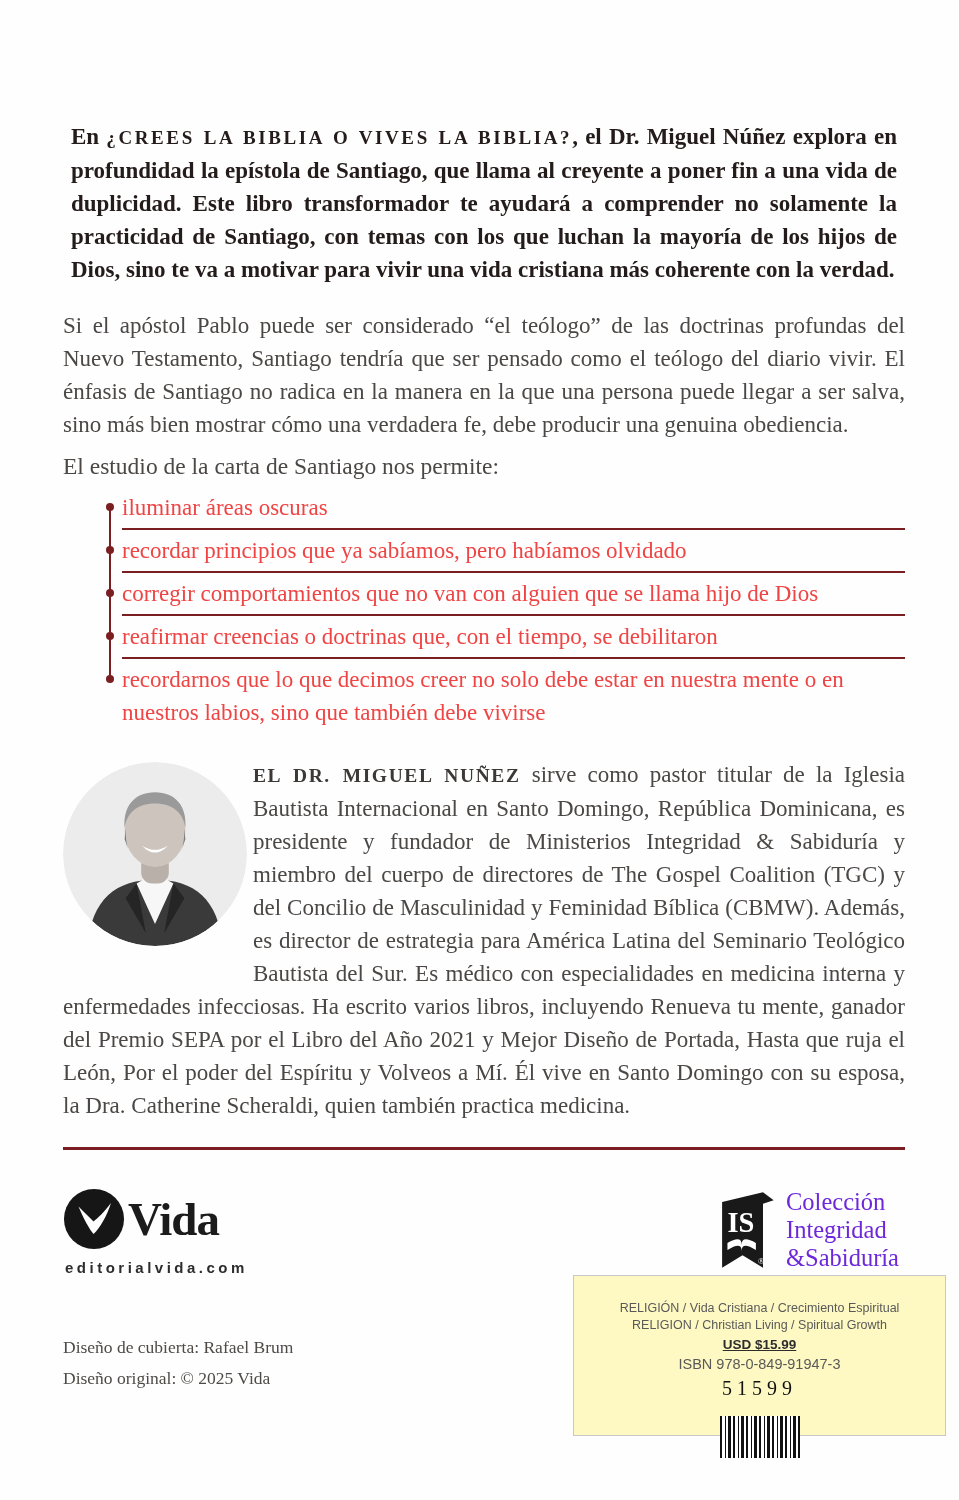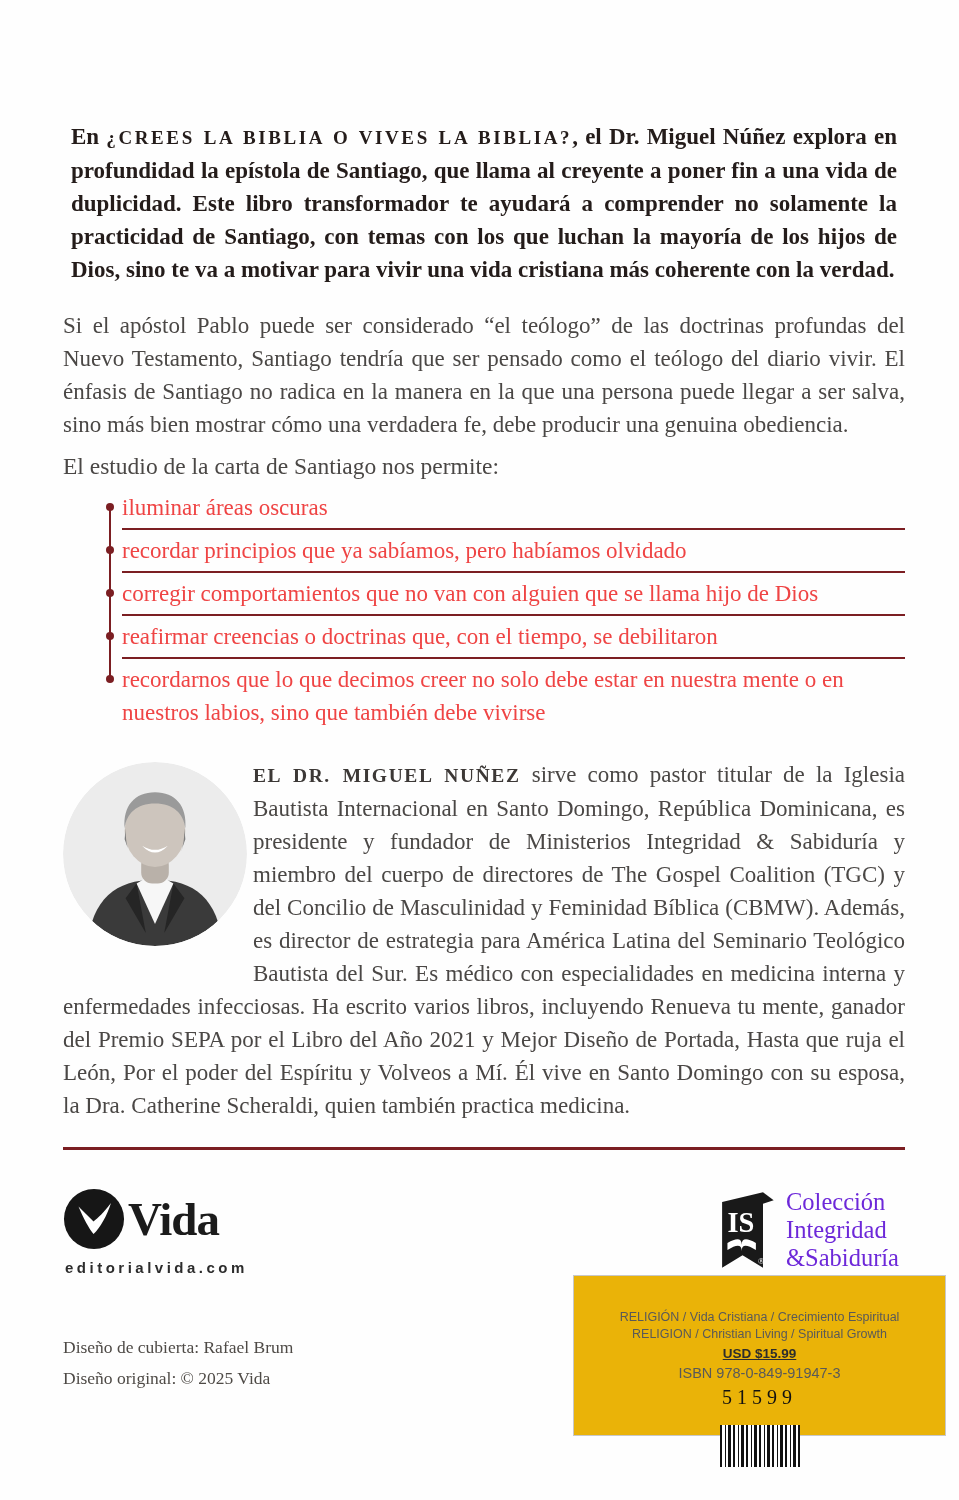--- a/index.html
+++ b/index.html
@@ -44,22 +44,22 @@
   .vida-name { font-size:47px; font-weight:bold; color:#1b1b1b; margin-left:3px; letter-spacing:-1px; }
   .vida-url {
     margin-top:9px; margin-left:2px; font-family:"Liberation Sans", sans-serif;
     font-size:15px; letter-spacing:3.5px; color:#2c2c2c; font-weight:bold;
   }
   .coleccion { display:flex; align-items:flex-start; margin-right:6px; }
   .col-text { margin-left:7px; font-size:24.5px; line-height:28px; color:#6d28d9; }
 
   .barcode-box {
     position:absolute; left:573px; top:1275px; width:373px; height:161px;
-    background:#eab308; border:1px solid #c8c8c8; box-sizing:border-box;
-    text-align:center; font-family:"Liberation Sans", sans-serif; padding-top:33px;
+    background:#fef9c3; border:1px solid #c8c8c8; box-sizing:border-box;
+    text-align:center; font-family:"Liberation Sans", sans-serif; padding-top:24px;
   }
   .cat { font-size:12.5px; color:#595959; line-height:16.5px; }
   .price { font-size:13.5px; font-weight:bold; color:#2d2d2d; margin-top:4px;text-decoration:underline; }
   .isbn { font-size:14.5px; color:#595959; margin-top:4px; }
   .bars-row { display:flex; justify-content:center; align-items:flex-end; gap:16px; margin-top:5px; }
   .ean-bars {
     width:152px; height:50px;
     background:repeating-linear-gradient(90deg,#111 0 2px,#fff 2px 4px,#111 4px 5px,#fff 5px 6px,#111 6px 9px,#fff 9px 12px,#111 12px 13px,#fff 13px 16px);
   }
   .ean-digits { font-family:"DejaVu Sans Mono", monospace; font-size:14.5px; letter-spacing:1.5px; color:#111; margin-top:1px; }

